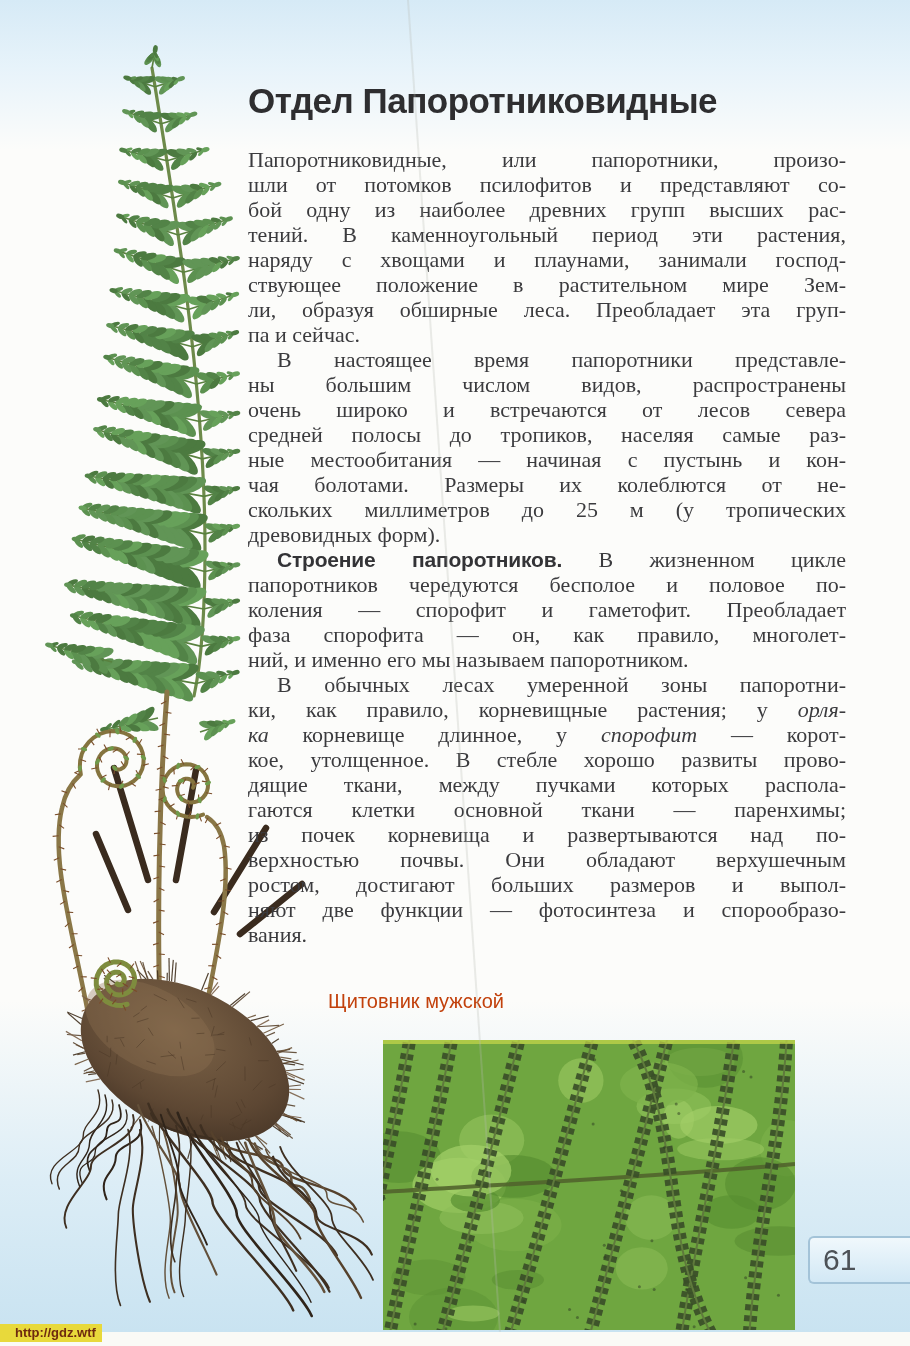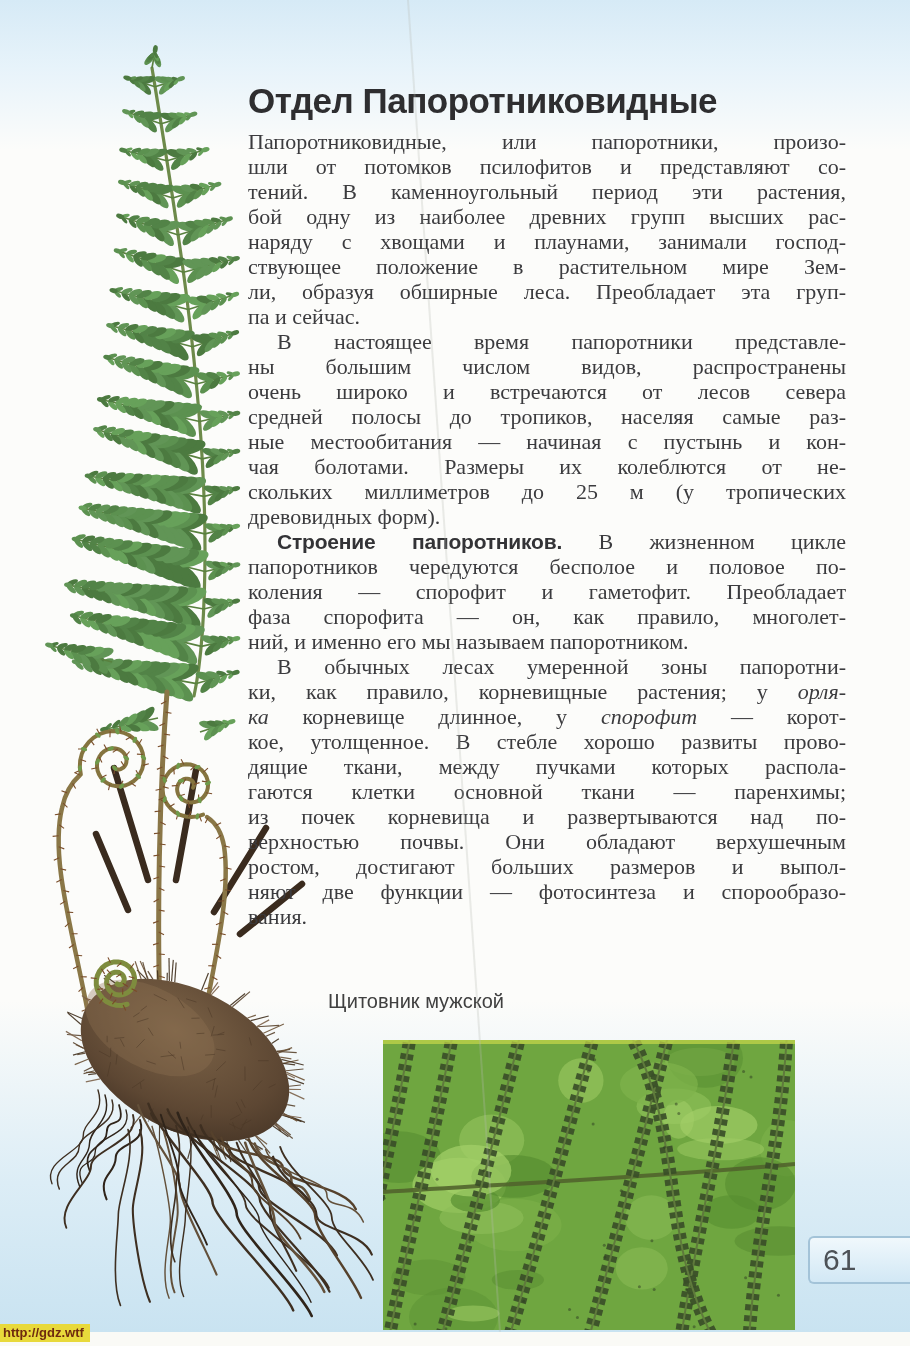--- a/index.html
+++ b/index.html
@@ -9,35 +9,35 @@
         background:linear-gradient(180deg,#d6eaf6 0%,#e7f3fa 45%,rgba(255,255,255,0) 100%);}
   .band-bottom{position:absolute;left:0;top:1000px;width:100%;height:332px;z-index:1;
         background:linear-gradient(180deg,rgba(255,255,255,0) 0%,#dcedf6 55%,#c9e3f1 100%);}
   .strip-bottom{position:absolute;left:0;top:1332px;width:100%;height:14px;background:#fafaf6;z-index:5;}
   #fern{position:absolute;left:0;top:28px;z-index:2;}
   .crease{position:absolute;left:407px;top:0;width:2px;height:1335px;background:#b7bcb4;opacity:.28;
         transform:rotate(-3.95deg);transform-origin:top left;z-index:4;}
   .text-col{position:absolute;left:248px;top:82px;width:598px;z-index:3;}
   h1.title{margin:0;font-family:"Liberation Sans",sans-serif;font-weight:700;font-size:35px;line-height:38px;
         letter-spacing:-0.5px;color:#2e2e30;white-space:nowrap;}
-  .body{margin-top:9px;}
+  .body{margin-top:27px;}
   .line{height:25px;line-height:25px;font-size:22px;text-align:justify;text-align-last:justify;overflow:hidden;}
   .line.last{text-align-last:left;}
   .line.indent{text-indent:29px;}
   .b{font-family:"Liberation Sans",sans-serif;font-weight:700;font-size:21px;letter-spacing:-0.2px;color:#333336;}
   .i{font-style:italic;}
   .caption{position:absolute;left:328px;top:990px;font-family:"Liberation Sans",sans-serif;font-size:20px;
-        color:#404040;z-index:3;text-align:center;}
+        color:#c2410c;z-index:3;text-align:center;}
   .photo{position:absolute;left:383px;top:1040px;width:412px;height:290px;z-index:2;}
   .pagenum{position:absolute;left:808px;top:1236px;width:112px;height:48px;box-sizing:border-box;
         border:2px solid var(--box-border);border-right:none;border-radius:6px 0 0 6px;
         background:linear-gradient(180deg,#f0f8fc, var(--box-bg));z-index:3;
         font-family:"Liberation Sans",sans-serif;font-size:30px;color:#4d5257;line-height:44px;padding-left:13px;}
   .watermark{position:absolute;left:0;top:1324px;background:var(--wm-bg);color:var(--wm-text);
-        font-family:"Liberation Sans",sans-serif;font-size:13px;font-weight:700;padding:1px 6px 2px 3px;z-index:6;}
+        font-family:"Liberation Sans",sans-serif;font-size:13px;font-weight:700;padding:1px 6px 2px 15px;z-index:6;}
 </style>
 </head>
 <body>
 
 <div class="page">
   <div class="band-top"></div>
   <div class="band-bottom"></div>
   <div class="strip-bottom"></div>
 
   <svg id="fern" width="420" height="1312" viewBox="0 0 420 1312">
@@ -1052,22 +1052,22 @@
       <path d="M188,1098.9048529746499 C196,1124.9048529746499 185.2859780105231,1174.2841876243633 185.2859780105231,1190.2841876243633 S173.5918348234109,1244.5810055111447 183.5918348234109,1268.5810055111447" fill="none" stroke="#3e2f21" stroke-width="1.4369953226004706" stroke-linecap="round"></path>
     </svg>
 
   <div class="crease"></div>
 
   <div class="text-col">
     <h1 class="title">Отдел Папоротниковидные</h1>
     <div class="body">
         <div class="line"><span>Папоротниковидные, или папоротники, произо-</span></div>
         <div class="line"><span>шли от потомков псилофитов и представляют со-</span></div>
+        <div class="line"><span>бой одну из наиболее древних групп высших рас-</span></div>
         <div class="line"><span>тений. В каменноугольный период эти растения,</span></div>
-        <div class="line"><span>бой одну из наиболее древних групп высших рас-</span></div>
         <div class="line"><span>наряду с хвощами и плаунами, занимали господ-</span></div>
         <div class="line"><span>ствующее положение в растительном мире Зем-</span></div>
         <div class="line"><span>ли, образуя обширные леса. Преобладает эта груп-</span></div>
         <div class="line last"><span>па и сейчас.</span></div>
         <div class="line indent"><span>В настоящее время папоротники представле-</span></div>
         <div class="line"><span>ны большим числом видов, распространены</span></div>
         <div class="line"><span>очень широко и встречаются от лесов севера</span></div>
         <div class="line"><span>средней полосы до тропиков, населяя самые раз-</span></div>
         <div class="line"><span>ные местообитания — начиная с пустынь и кон-</span></div>
         <div class="line"><span>чая болотами. Размеры их колеблются от не-</span></div>

